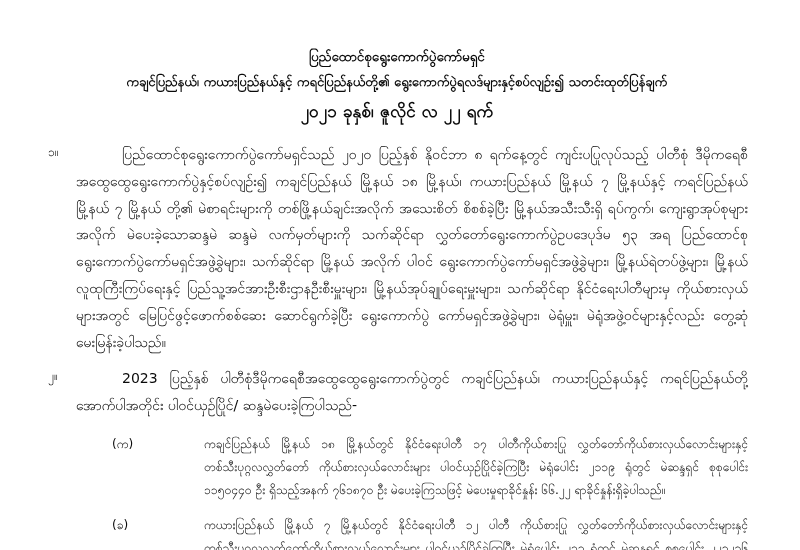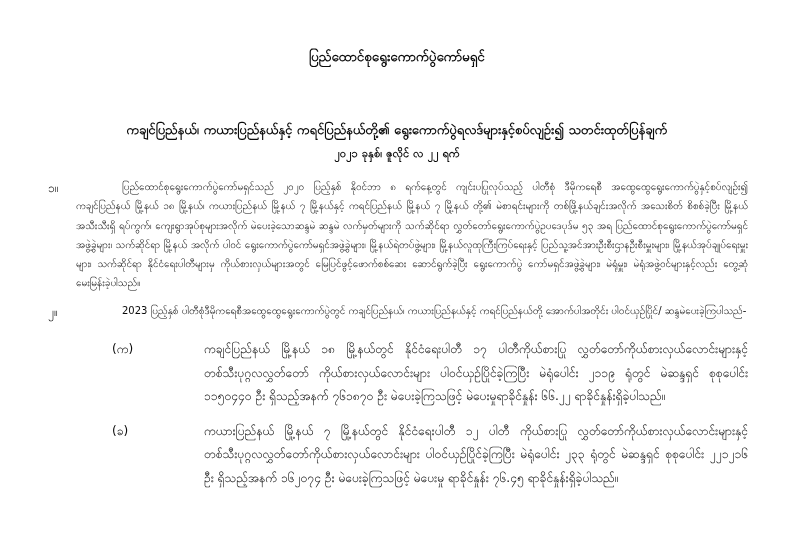--- a/index.html
+++ b/index.html
@@ -24,44 +24,43 @@
     text-align: center;
   }
   .title-line {
     font-size: 13.2px;
     font-weight: bold;
     line-height: 1.95;
     letter-spacing: 0.1px;
   }
   .title-line.sub {
     font-size: 12.8px;
-    margin-top: 48px;
   }
   .title-line.date {
-    font-size: 11px;
+    font-size: 17px;
   }
   .body-block {
     margin-top: 13px;
   }
   .para {
     display: flex;
     align-items: flex-start;
     margin-bottom: 9px;
   }
   .para-num {
     width: 30px;
     flex: 0 0 30px;
     font-size: 12.1px;
     line-height: 1.92;
     padding-left: 2px;
     box-sizing: border-box;
   }
   .para-text {
     flex: 1 1 auto;
-    font-size: 10px;
+    font-size: 14px;
     line-height: 1.92;
     text-align: justify;
     text-justify: inter-word;
     text-indent: 46px;
   }
   .sub-list {
     margin-top: 14px;
   }
   .sub-item {
     display: flex;

